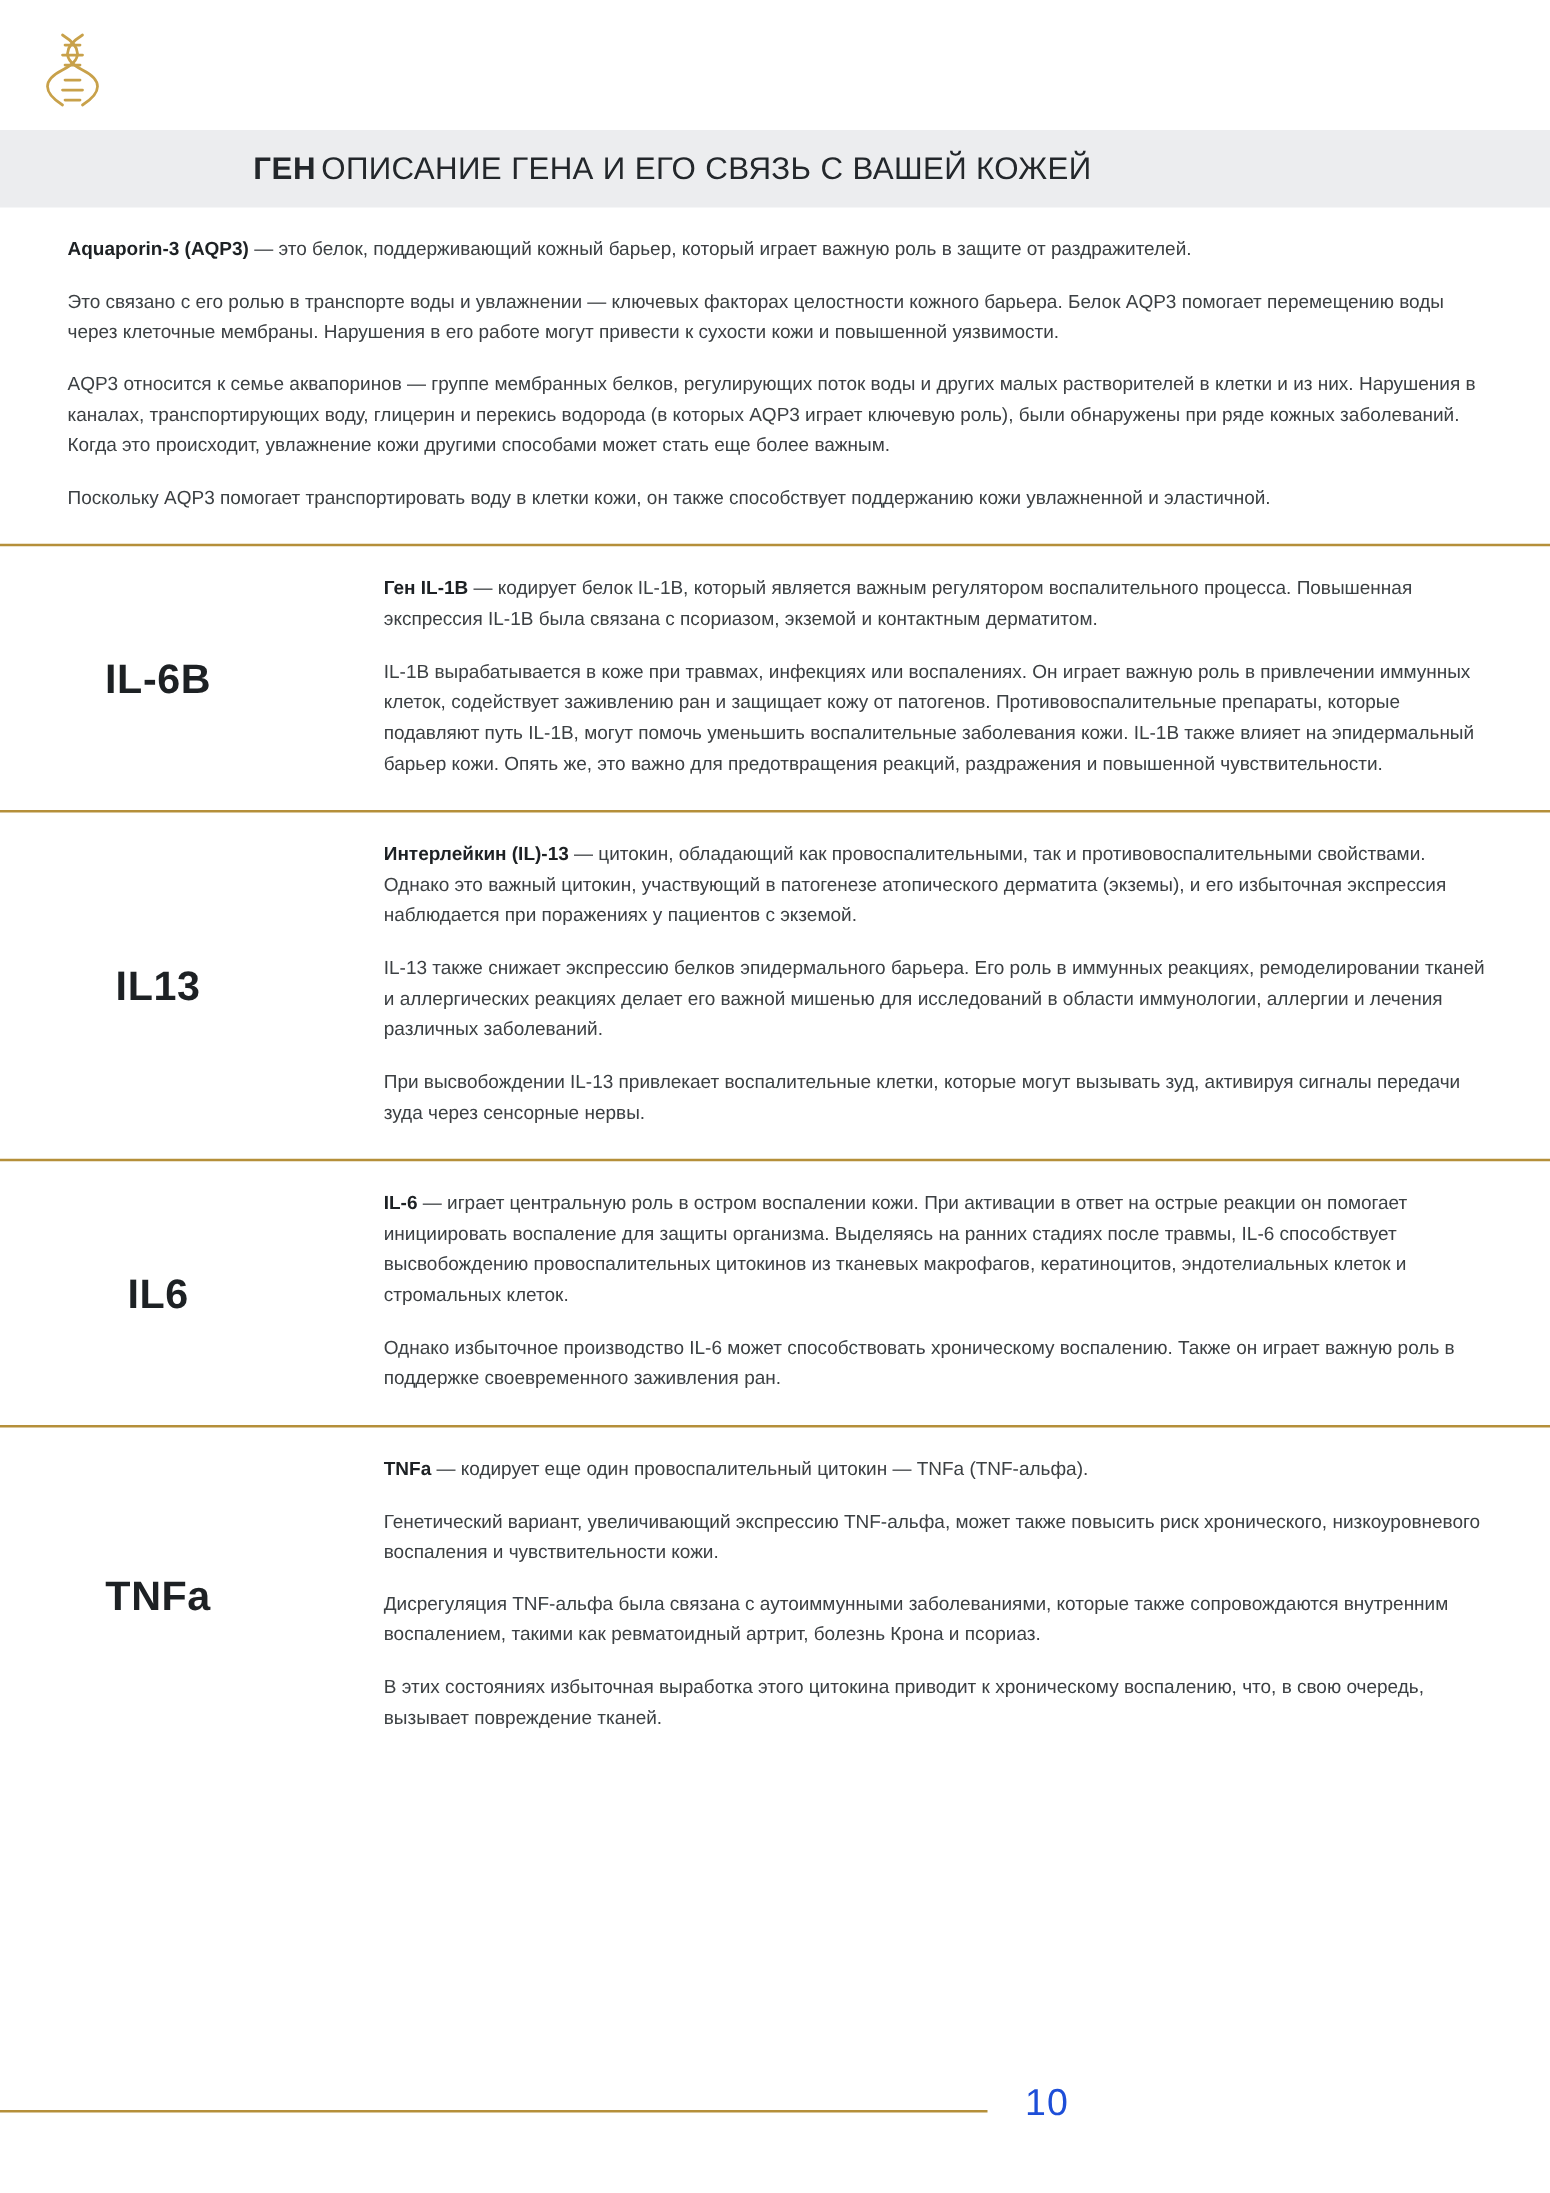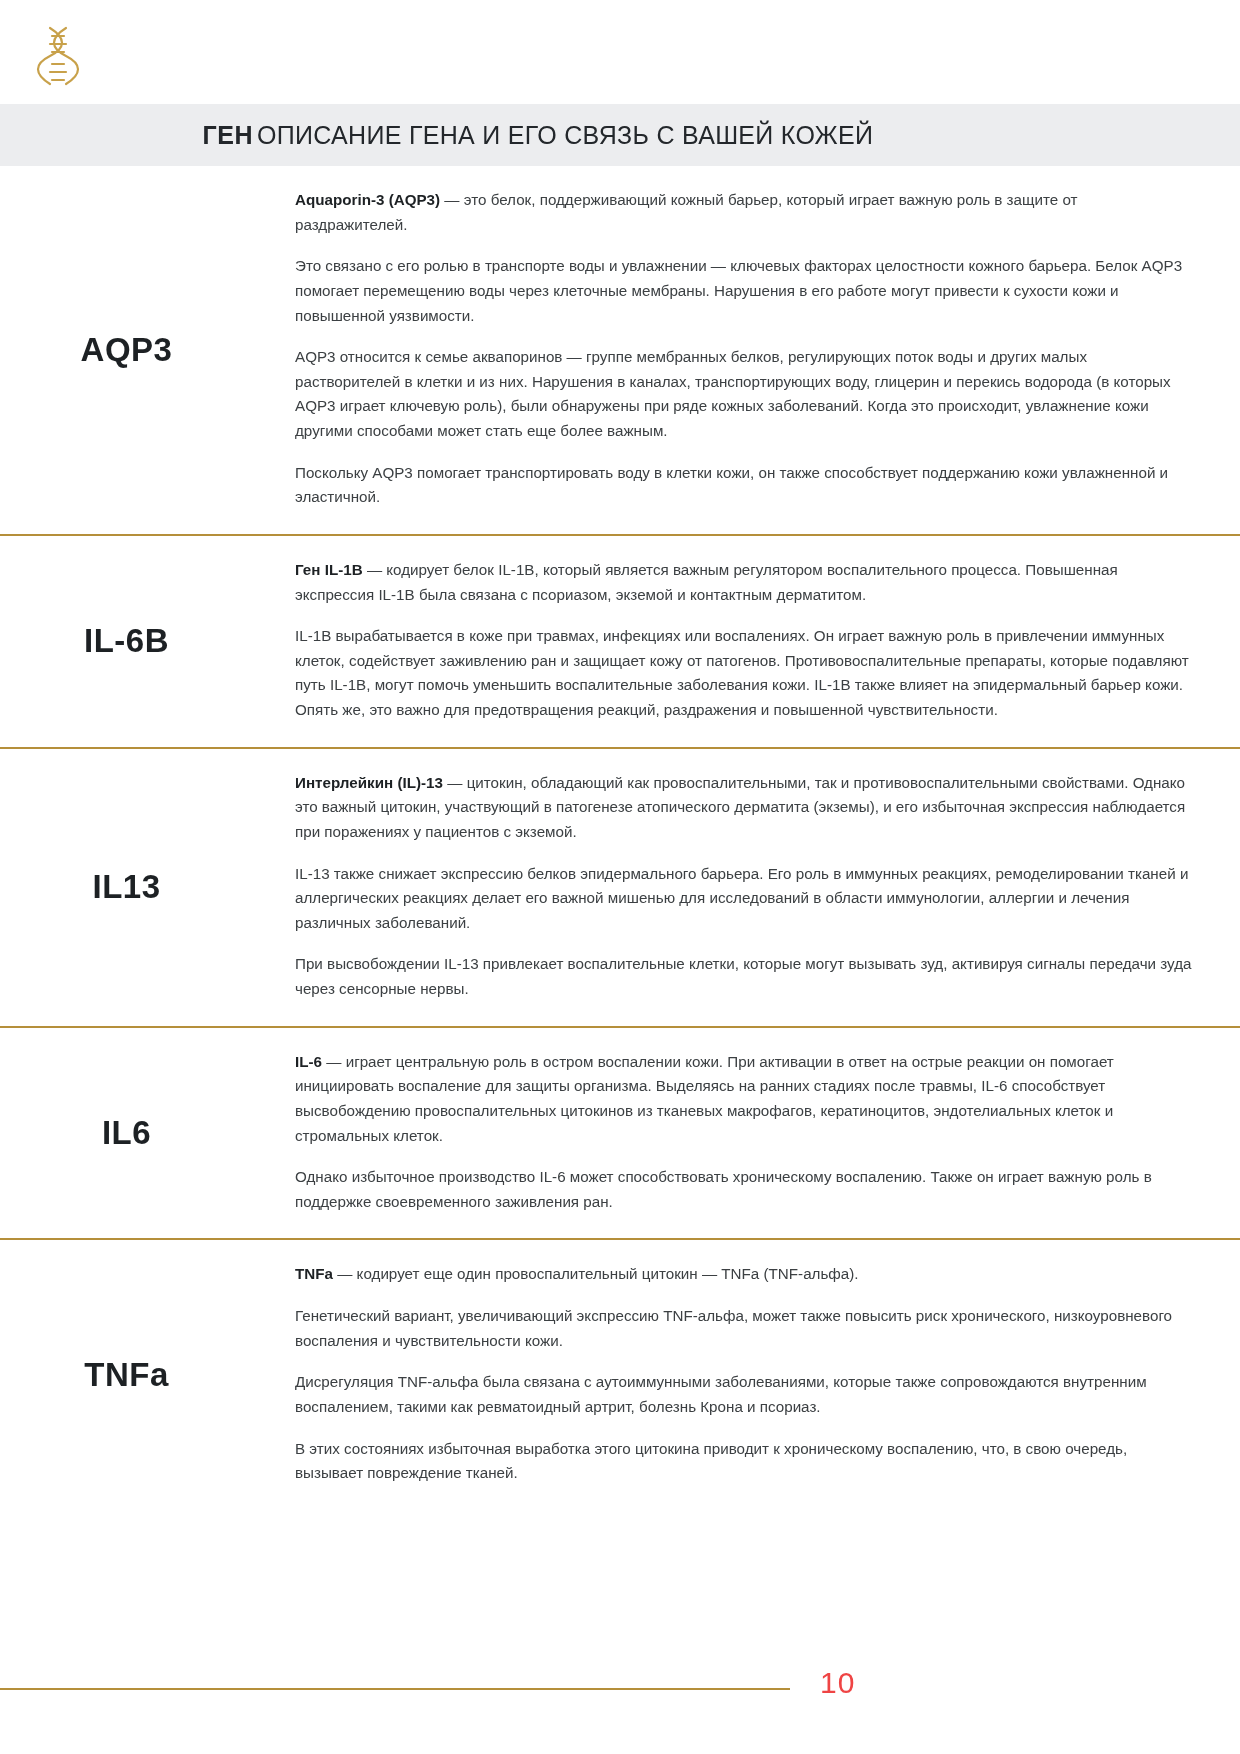--- a/index.html
+++ b/index.html
@@ -88,21 +88,21 @@
   }
   .cell-desc {
     flex: 1;
     padding: 22px 48px 24px 38px;
     box-sizing: border-box;
   }
   .para {
     font-size: 15.2px;
     line-height: 1.62;
     color: #3c4043;
-    margin: 0 0 17px 4px;
+    margin: 0 0 17px 16px;
   }
   .para:last-child { margin-bottom: 0; }
   .lead {
     font-weight: bold;
     color: #1d2124;
   }
 
   
   .footer {
     position: absolute;
@@ -117,21 +117,21 @@
     top: 22px;
     width: 790px;
     height: 2px;
     background: #b58f3a;
   }
   .page-num {
     position: absolute;
     left: 820px;
     top: 0;
     font-size: 30px;
-    color: #ef4444;
+    color: #1d4ed8;
     letter-spacing: 1px;
   }
 </style>
 </head>
 <body>
 
 <div class="page">
 
   <div class="logo-wrap">
     <svg viewBox="0 0 60 70" width="60" height="70" aria-hidden="true">
@@ -148,21 +148,20 @@
     </svg>
   </div>
 
   <div class="table-header">
     <div class="th-gene">ГЕН</div>
     <div class="th-desc">ОПИСАНИЕ ГЕНА И ЕГО СВЯЗЬ С ВАШЕЙ КОЖЕЙ</div>
   </div>
 
   <div class="rows" id="rows-container">
       <div class="row">
-        <div class="cell-gene">AQP3</div>
         <div class="cell-desc">
           <p class="para"><span class="lead">Aquaporin-3 (AQP3)</span><span> — это белок, поддерживающий кожный барьер, который играет важную роль в защите от раздражителей.</span></p>
           <p class="para"><span>Это связано с его ролью в транспорте воды и увлажнении — ключевых факторах целостности кожного барьера. Белок AQP3 помогает перемещению воды через клеточные мембраны. Нарушения в его работе могут привести к сухости кожи и повышенной уязвимости.</span></p>
           <p class="para"><span>AQP3 относится к семье аквапоринов — группе мембранных белков, регулирующих поток воды и других малых растворителей в клетки и из них. Нарушения в каналах, транспортирующих воду, глицерин и перекись водорода (в которых AQP3 играет ключевую роль), были обнаружены при ряде кожных заболеваний. Когда это происходит, увлажнение кожи другими способами может стать еще более важным.</span></p>
           <p class="para"><span>Поскольку AQP3 помогает транспортировать воду в клетки кожи, он также способствует поддержанию кожи увлажненной и эластичной.</span></p>
         </div>
       </div>
       <div class="row">
         <div class="cell-gene">IL-6B</div>
         <div class="cell-desc">

